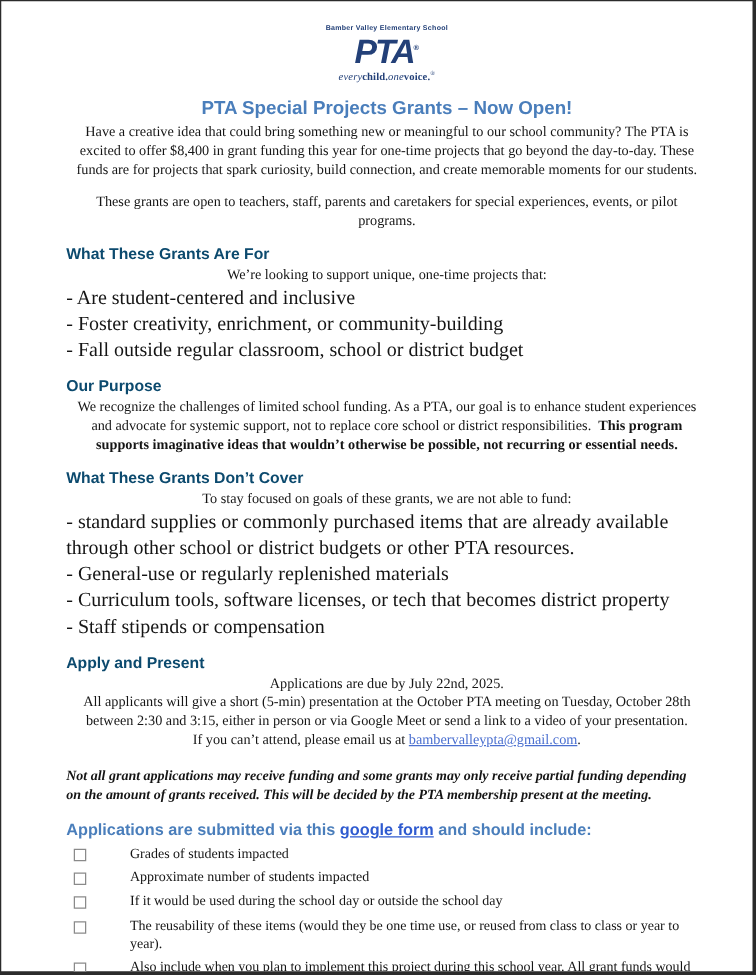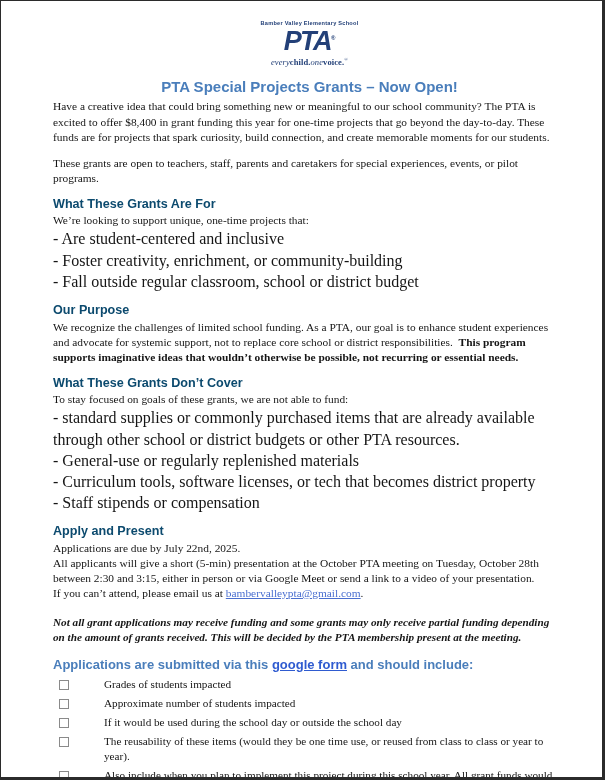--- a/index.html
+++ b/index.html
@@ -92,21 +92,21 @@
     font-weight: bold;
     color: #4a7ebb;
     margin: 12px 0 2px 0;
     line-height: 1.25;
   }
   p.body {
     font-size: 11.4px;
     color: #151515;
     margin: 0 0 0 0;
     line-height: 1.32;
-    text-align: left;
+    text-align: center;
   }
   p.body.gap { margin-top: 11px; }
   .bullet-line {
     font-size: 16px;
     color: #151515;
     line-height: 1.32;
   }
   .bold { font-weight: bold; }
   p.italic-note {
     font-size: 11.2px;

